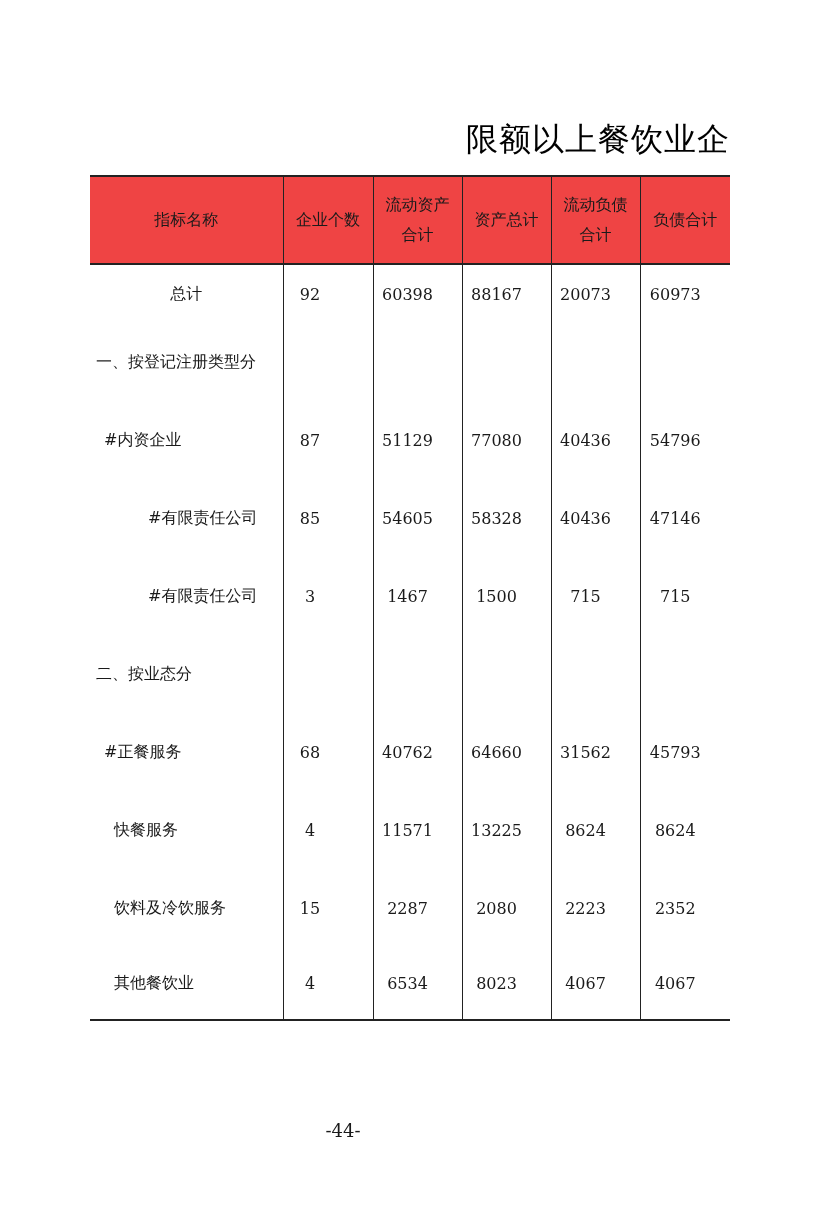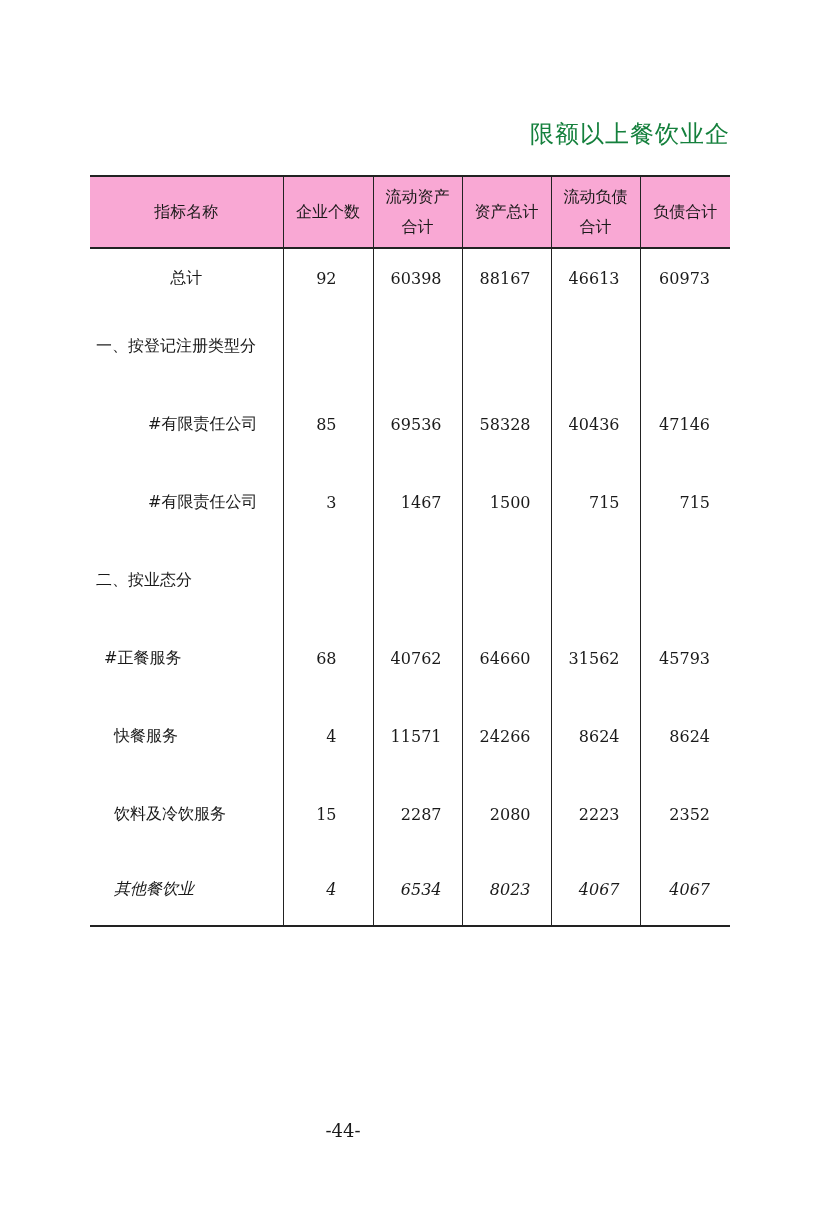--- a/index.html
+++ b/index.html
@@ -1,33 +1,33 @@
 <!DOCTYPE html>
 <html><head>
 <meta charset="utf-8">
 <style>
   html, body { margin: 0; padding: 0; background: #ffffff; }
   body { width: 818px; height: 1228px; position: relative; overflow: hidden;
          font-family: "DejaVu Serif", "Liberation Serif", serif; color: #1a1a1a; }
-  .title { position: absolute; top: 118px; right: 88px; font-size: 24px;
-           font-family: Liberation Mono, monospace; letter-spacing: 1px; color: #15803d; }
+  .title { position: absolute; top: 118px; right: 88px; font-size: 32px;
+           font-family: Liberation Mono, monospace; letter-spacing: 1px; color: #000000; }
   table { position: absolute; top: 175px; left: 90px; width: 640px;
           border-collapse: collapse; table-layout: fixed; }
   col.c0 { width: 193px; } col.c1 { width: 90px; } col.c2 { width: 89px; }
   col.c3 { width: 89px; } col.c4 { width: 89px; } col.c5 { width: 90px; }
-  thead tr { background: #f9a8d4; height: 72px; }
+  thead tr { background: #ef4444; height: 88px; }
   thead th { font-weight: normal; font-size: 16px; font-family: "DejaVu Sans", sans-serif;
              text-align: center; line-height: 30px; border-left: 1px solid #222;
              border-top: 2.5px solid #222; border-bottom: 2px solid #222; padding: 0 4px; }
   thead th:first-child { border-left: none; }
   tbody td { height: 78px; font-size: 16px; border-left: 1px solid #222; padding: 0; }
   tbody td:first-child { border-left: none; font-family: "DejaVu Sans", sans-serif; margin-top: 15px; }
-  tbody tr:last-child td { border-bottom: 2.5px solid #222; height: 72px; font-style: italic; }
+  tbody tr:last-child td { border-bottom: 2.5px solid #222; height: 72px; }
   tbody tr:first-child td { height: 58px; }
-  td.num { text-align: right; padding-right: 20px; margin-top: 9px; }
+  td.num { text-align: center; padding-right: 20px; margin-top: 9px; }
   td.num.count { padding-right: 36px; }
   td.lbl { white-space: nowrap; }
   .ind-center { text-align: center; }
   .ind-0 { padding-left: 6px !important; }
   .ind-1 { padding-left: 14px !important; }
   .ind-2 { padding-left: 24px !important; }
   .ind-3 { padding-left: 33px !important; text-align: center; }
   .page-num { position: absolute; top: 1120px; left: 0; width: 686px; text-align: center;
               font-size: 18px; }
 </style>
@@ -54,35 +54,43 @@
         <th>流动负债<br>合计</th>
         <th>负债合计</th>
       </tr>
   </thead>
   <tbody id="tbody">
       <tr>
         <td class="lbl ind-center">总计</td>
         <td class="num count">92</td>
         <td class="num">60398</td>
         <td class="num">88167</td>
-        <td class="num">46613</td>
+        <td class="num">20073</td>
         <td class="num">60973</td>
       </tr>
       <tr>
         <td class="lbl ind-0">一、按登记注册类型分</td>
         <td class="num count"></td>
         <td class="num"></td>
         <td class="num"></td>
         <td class="num"></td>
         <td class="num"></td>
       </tr>
       <tr>
+        <td class="lbl ind-1">#内资企业</td>
+        <td class="num count">87</td>
+        <td class="num">51129</td>
+        <td class="num">77080</td>
+        <td class="num">40436</td>
+        <td class="num">54796</td>
+      </tr>
+      <tr>
         <td class="lbl ind-3">#有限责任公司</td>
         <td class="num count">85</td>
-        <td class="num">69536</td>
+        <td class="num">54605</td>
         <td class="num">58328</td>
         <td class="num">40436</td>
         <td class="num">47146</td>
       </tr>
       <tr>
         <td class="lbl ind-3">#有限责任公司</td>
         <td class="num count">3</td>
         <td class="num">1467</td>
         <td class="num">1500</td>
         <td class="num">715</td>
@@ -101,21 +109,21 @@
         <td class="num count">68</td>
         <td class="num">40762</td>
         <td class="num">64660</td>
         <td class="num">31562</td>
         <td class="num">45793</td>
       </tr>
       <tr>
         <td class="lbl ind-2">快餐服务</td>
         <td class="num count">4</td>
         <td class="num">11571</td>
-        <td class="num">24266</td>
+        <td class="num">13225</td>
         <td class="num">8624</td>
         <td class="num">8624</td>
       </tr>
       <tr>
         <td class="lbl ind-2">饮料及冷饮服务</td>
         <td class="num count">15</td>
         <td class="num">2287</td>
         <td class="num">2080</td>
         <td class="num">2223</td>
         <td class="num">2352</td>

